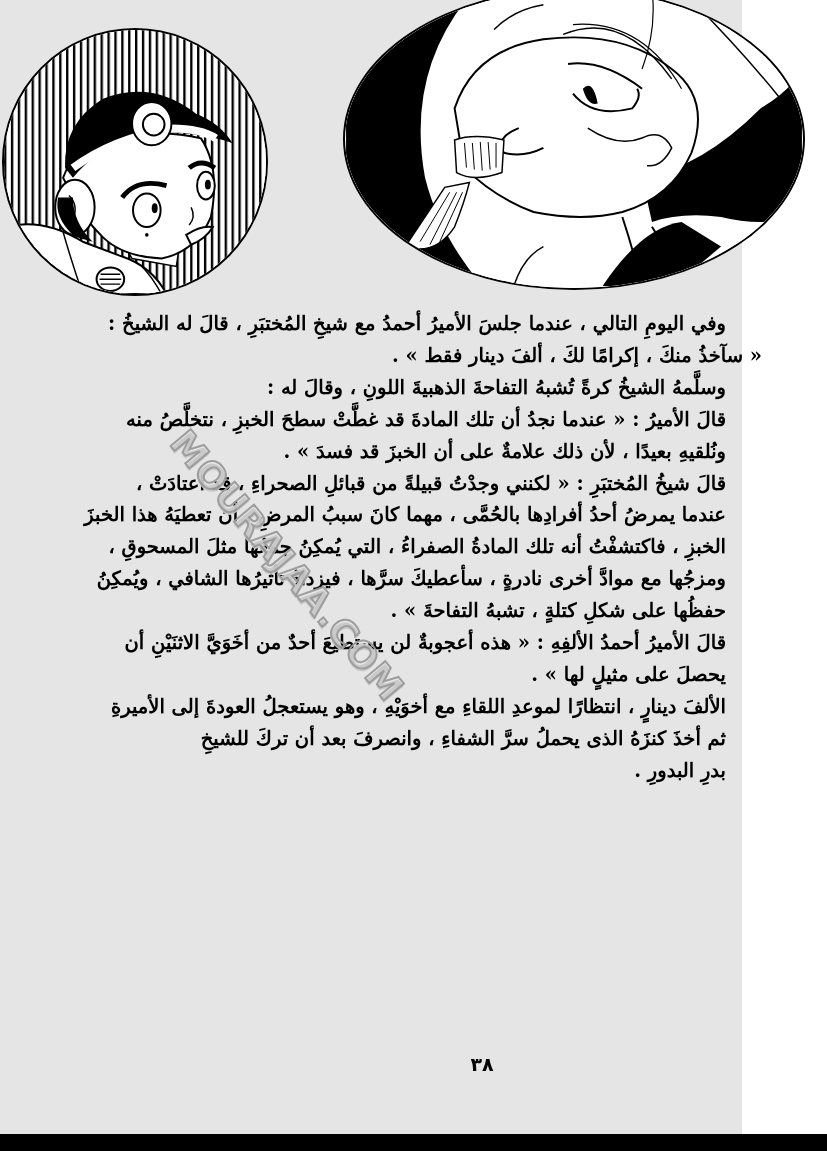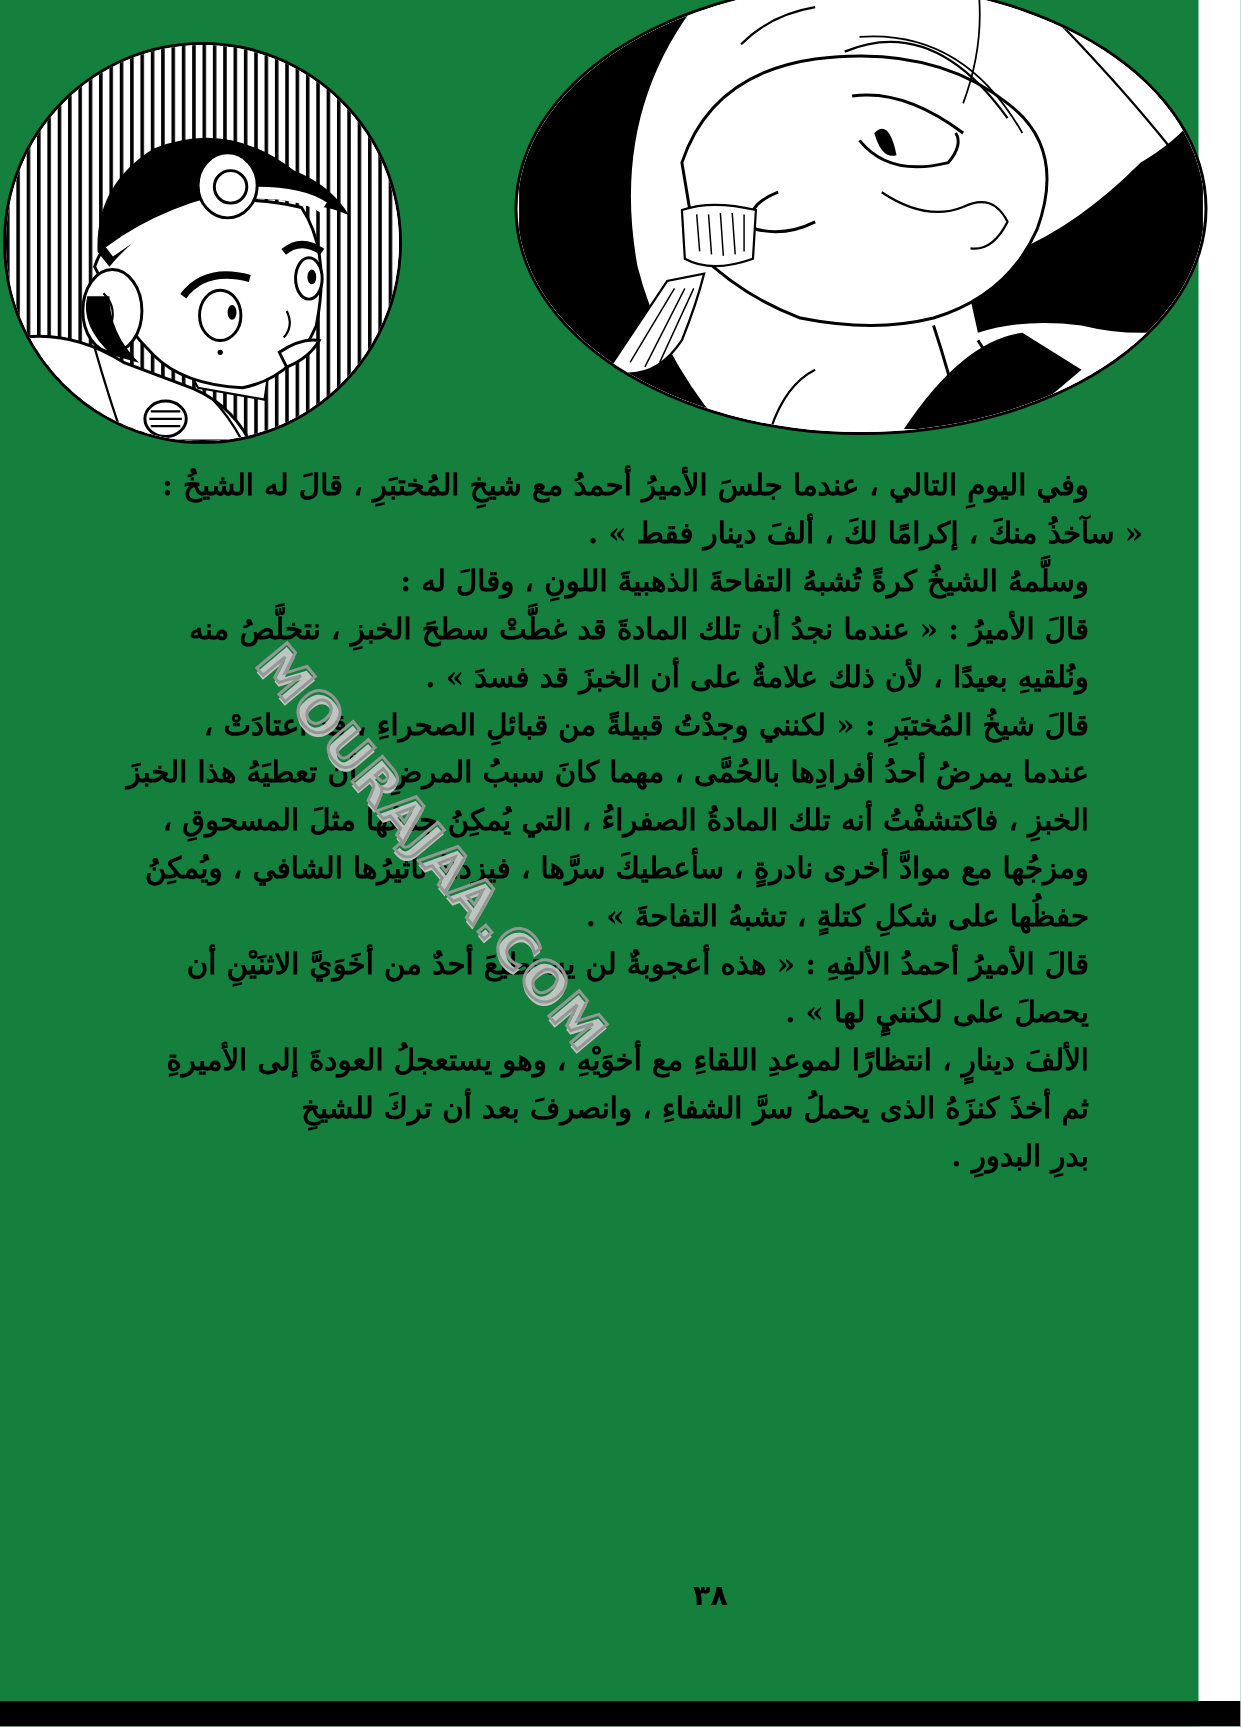--- a/index.html
+++ b/index.html
@@ -4,22 +4,22 @@
   <style>
     * { margin: 0; padding: 0; box-sizing: border-box; }
     html, body {
       width: 827px; height: 1151px;
       background: #ffffff;
       overflow: hidden;
       position: relative;
     }
     .page {
       position: absolute; left: 0; top: 0;
-      width: 799px; height: 1151px;
-      background: #15803d;
+      width: 742px; height: 1151px;
+      background: #e5e5e5;
     }
     
     .illus {
       position: absolute;
       border-radius: 50%;
       overflow: hidden;
       background: #fff;
     }
     .illus-boy {
       left: 2px; top: 28px;
@@ -66,21 +66,21 @@
       white-space: nowrap;
       pointer-events: none;
       opacity: 0.95;
     }
 
     .page-number {
       position: absolute;
       left: 462px; top: 1053px;
       width: 40px;
       direction: rtl;
-      text-align: left;
+      text-align: center;
       font-family: "DejaVu Sans", sans-serif;
       font-weight: bold;
       font-size: 19px;
       color: #000;
     }
 
     .bottom-bar {
       position: absolute;
       left: 0; top: 1134px;
       width: 827px; height: 17px;
@@ -191,21 +191,21 @@
     </p>
     <p class="indent">
       <span class="line">قالَ شيخُ المُختبَرِ : « لكنني وجدْتُ قبيلةً من قبائلِ الصحراءِ ، قد اعتادَتْ ،</span>
       <span class="line">عندما يمرضُ أحدُ أفرادِها بالحُمَّى ، مهما كانَ سببُ المرضِ ، أن تعطيَهُ هذا الخبزَ</span>
       <span class="line">الخبزِ ، فاكتشفْتُ أنه تلك المادةُ الصفراءُ ، التي يُمكِنُ جمعُها مثلَ المسحوقِ ،</span>
       <span class="line">ومزجُها مع موادَّ أخرى نادرةٍ ، سأعطيكَ سرَّها ، فيزدادُ تأثيرُها الشافي ، ويُمكِنُ</span>
       <span class="line">حفظُها على شكلِ كتلةٍ ، تشبهُ التفاحةَ » .</span>
     </p>
     <p class="indent">
       <span class="line">قالَ الأميرُ أحمدُ الألفِهِ : « هذه أعجوبةٌ لن يستطيعَ أحدٌ من أخَوَيَّ الاثنَيْنِ أن</span>
-      <span class="line">يحصلَ على لكننيٍ لها » .</span>
+      <span class="line">يحصلَ على مثيلٍ لها » .</span>
     </p>
     <p class="indent">
       <span class="line">الألفَ دينارٍ ، انتظارًا لموعدِ اللقاءِ مع أخوَيْهِ ، وهو يستعجلُ العودةَ إلى الأميرةِ</span>
       <span class="line">ثم أخذَ كنزَهُ الذى يحملُ سرَّ الشفاءِ ، وانصرفَ بعد أن تركَ للشيخِ</span>
       <span class="line">بدرِ البدورِ .</span>
     </p>
   </div>
 
   <div class="watermark">MOURAJAA.COM</div>
 

